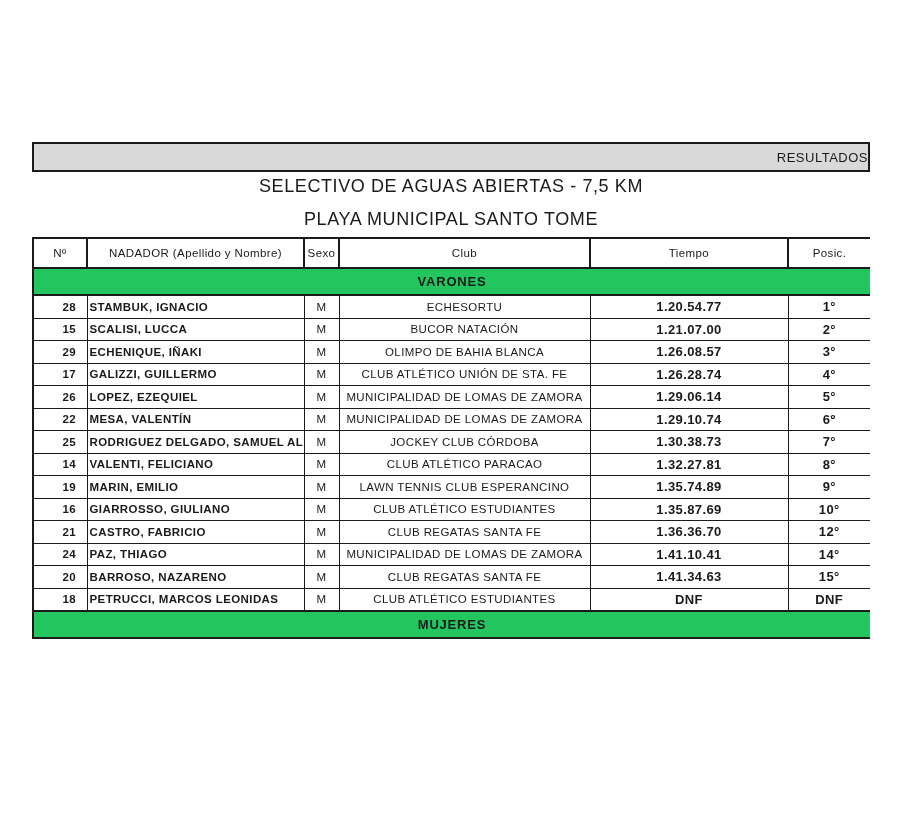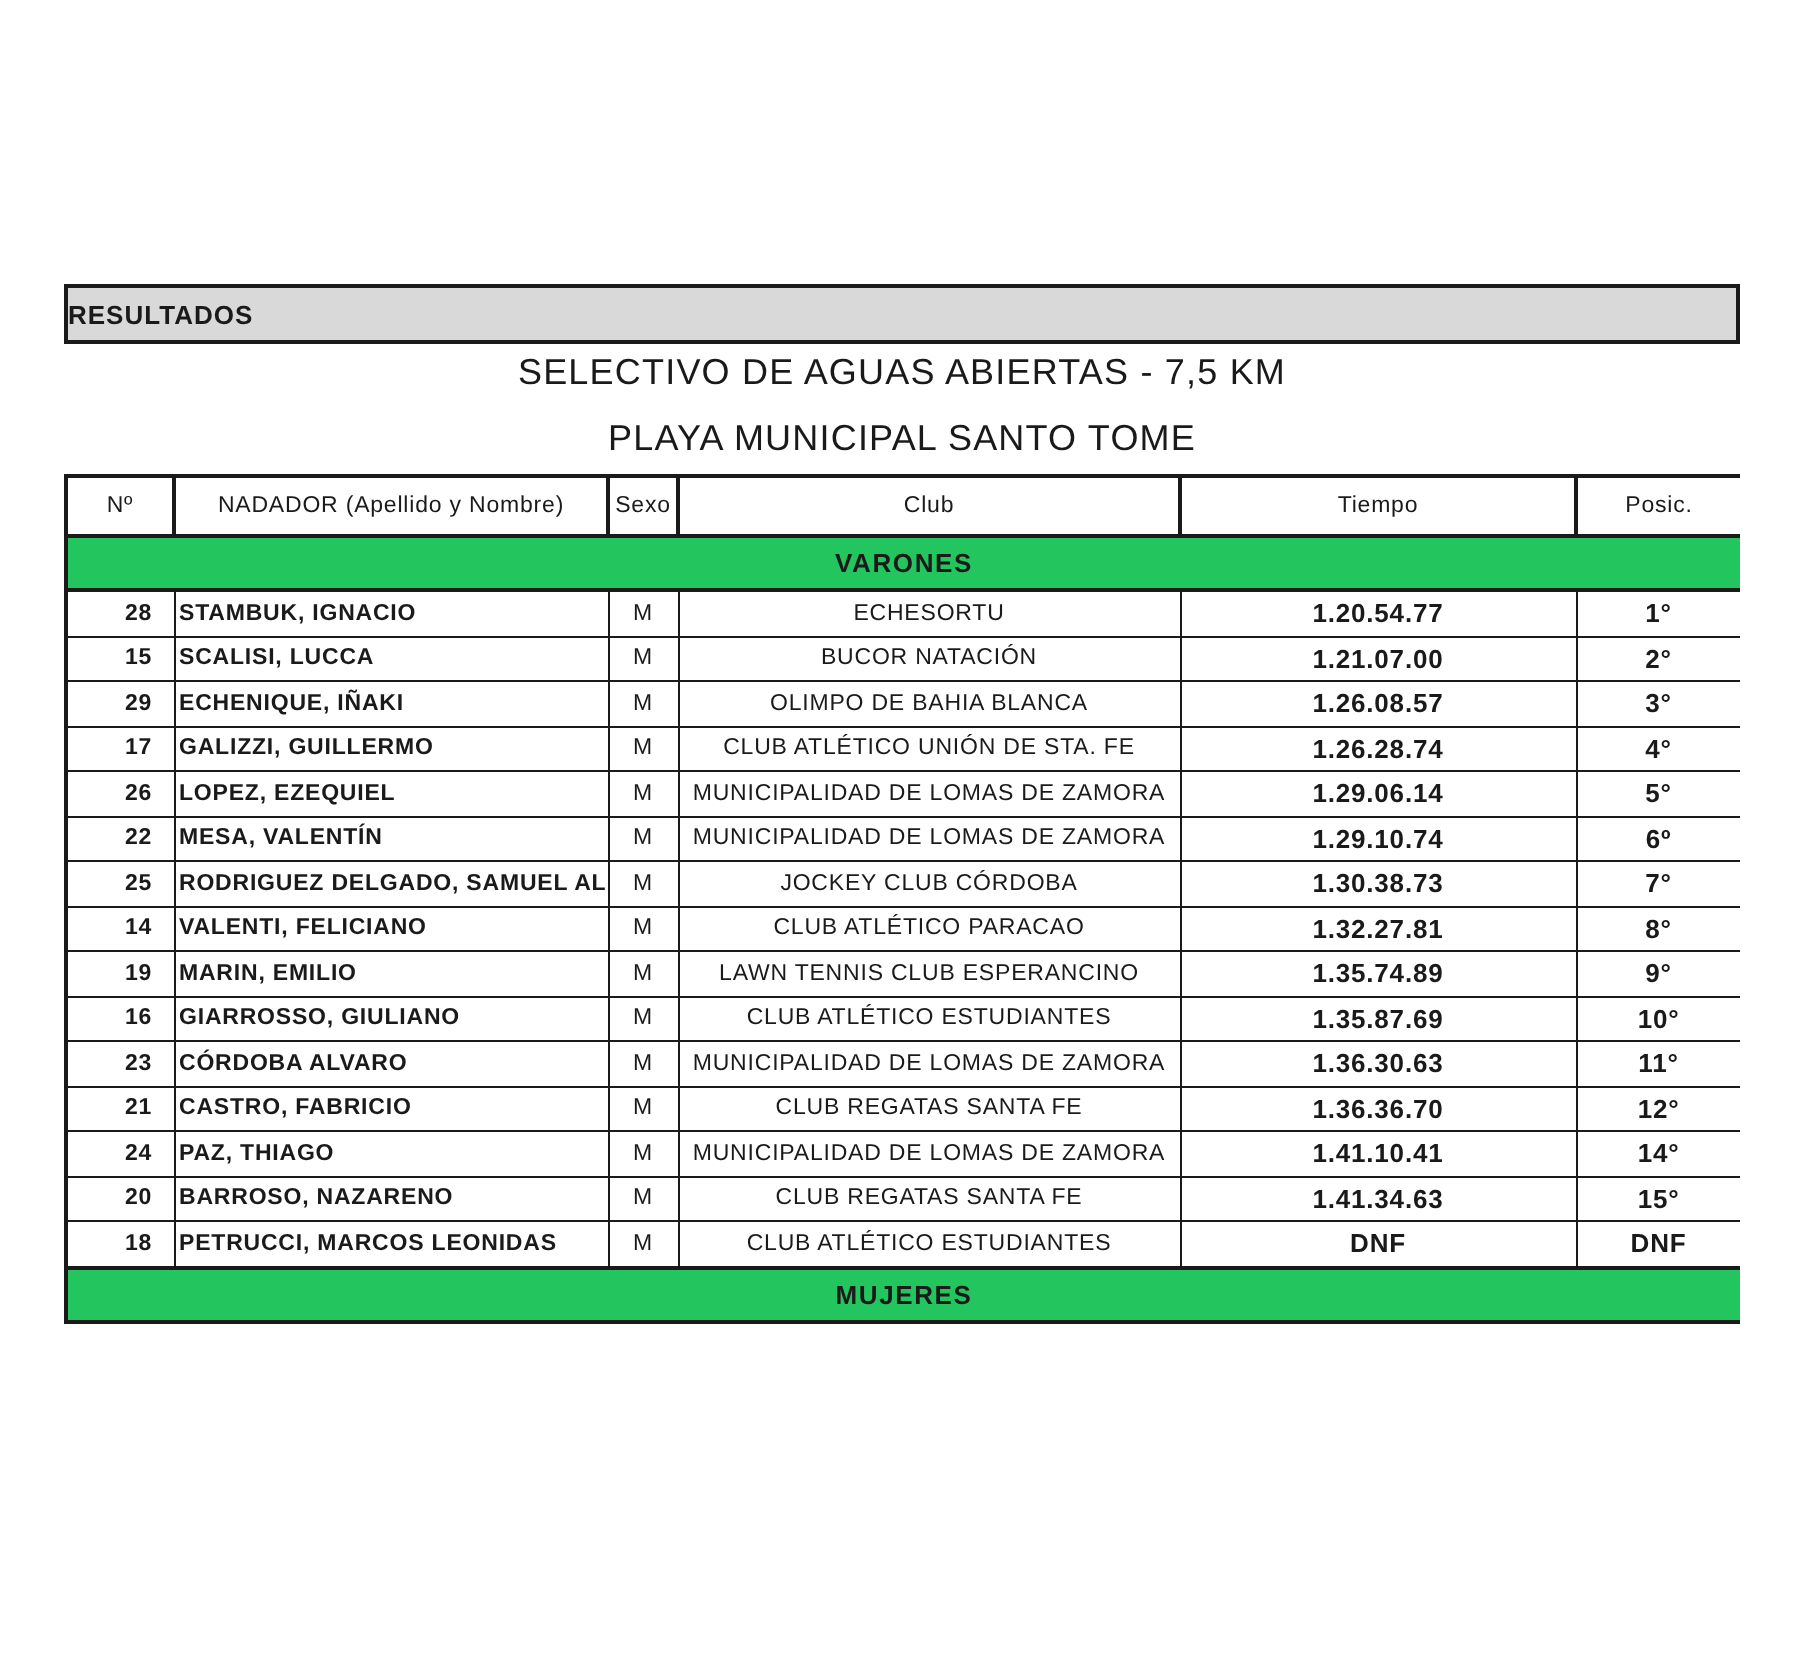--- a/index.html
+++ b/index.html
@@ -1,21 +1,21 @@
 <!DOCTYPE html>
 <html><head>
 <meta charset="utf-8">
 <style>
   html, body { margin: 0; padding: 0; background: #ffffff; }
   body { width: 904px; height: 840px; position: relative; overflow: hidden;
          font-family: "Liberation Sans", "DejaVu Sans", sans-serif; color: #1a1a1a; }
   .results-bar { position: absolute; left: 32px; top: 142px; width: 834px; height: 26px;
                  background: #d9d9d9; border: 2px solid #1a1a1a;
-                 display: flex; align-items: center; justify-content: flex-start;
-                 font-weight: bold; font-size: 13px; letter-spacing: 0.5px; }
+                 display: flex; align-items: center; justify-content: flex-end;
+                 font-weight: normal; font-size: 13px; letter-spacing: 0.5px; }
   .event-title { position: absolute; left: 32px; top: 176px; width: 838px; text-align: center;
                  font-size: 18px; letter-spacing: 0.6px; }
   .venue-title { position: absolute; left: 32px; top: 209px; width: 838px; text-align: center;
                  font-size: 18px; letter-spacing: 0.6px; }
   .venue-title span { text-underline-offset: 3px; }
   .table-wrap { position: absolute; left: 32px; top: 237px; width: 838px; height: 430px; overflow: hidden; }
   table { border-collapse: collapse; width: 838px; table-layout: fixed; }
   td, th { border: 1px solid #1a1a1a; padding: 0 2px; height: 21.5px; font-size: 11.5px;
            white-space: nowrap; overflow: hidden; letter-spacing: 0.4px; }
   thead th { font-weight: normal; height: 28px; border: 2px solid #1a1a1a; font-size: 11.5px; }
@@ -140,28 +140,20 @@
         </tr>
         <tr>
           <td class="num">16</td>
           <td class="name">GIARROSSO, GIULIANO</td>
           <td class="sexo">M</td>
           <td class="club">CLUB ATLÉTICO ESTUDIANTES</td>
           <td class="time">1.35.87.69</td>
           <td class="pos">10°</td>
         </tr>
         <tr>
-          <td class="num">23</td>
-          <td class="name">CÓRDOBA ALVARO</td>
-          <td class="sexo">M</td>
-          <td class="club">MUNICIPALIDAD DE LOMAS DE ZAMORA</td>
-          <td class="time">1.36.30.63</td>
-          <td class="pos">11°</td>
-        </tr>
-        <tr>
           <td class="num">21</td>
           <td class="name">CASTRO, FABRICIO</td>
           <td class="sexo">M</td>
           <td class="club">CLUB REGATAS SANTA FE</td>
           <td class="time">1.36.36.70</td>
           <td class="pos">12°</td>
         </tr>
         <tr>
           <td class="num">24</td>
           <td class="name">PAZ, THIAGO</td>

